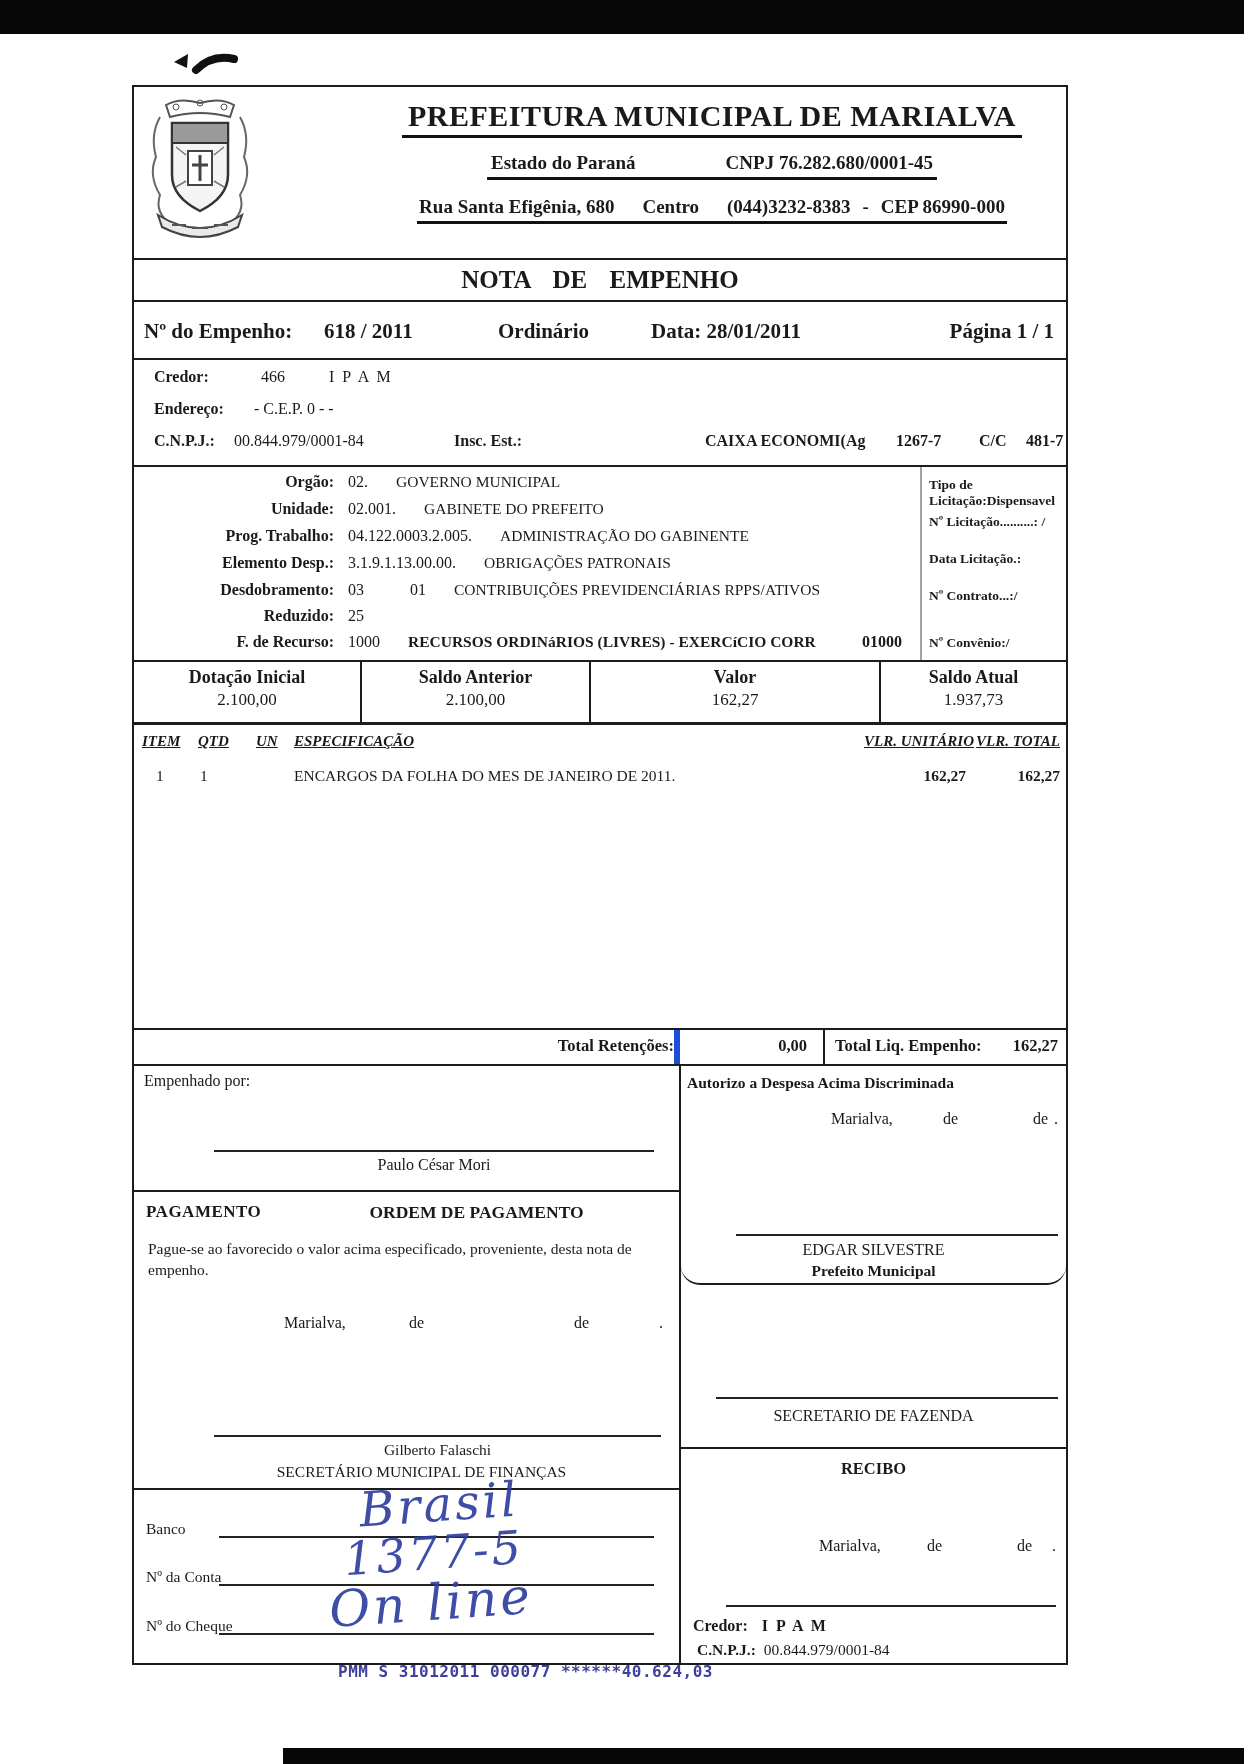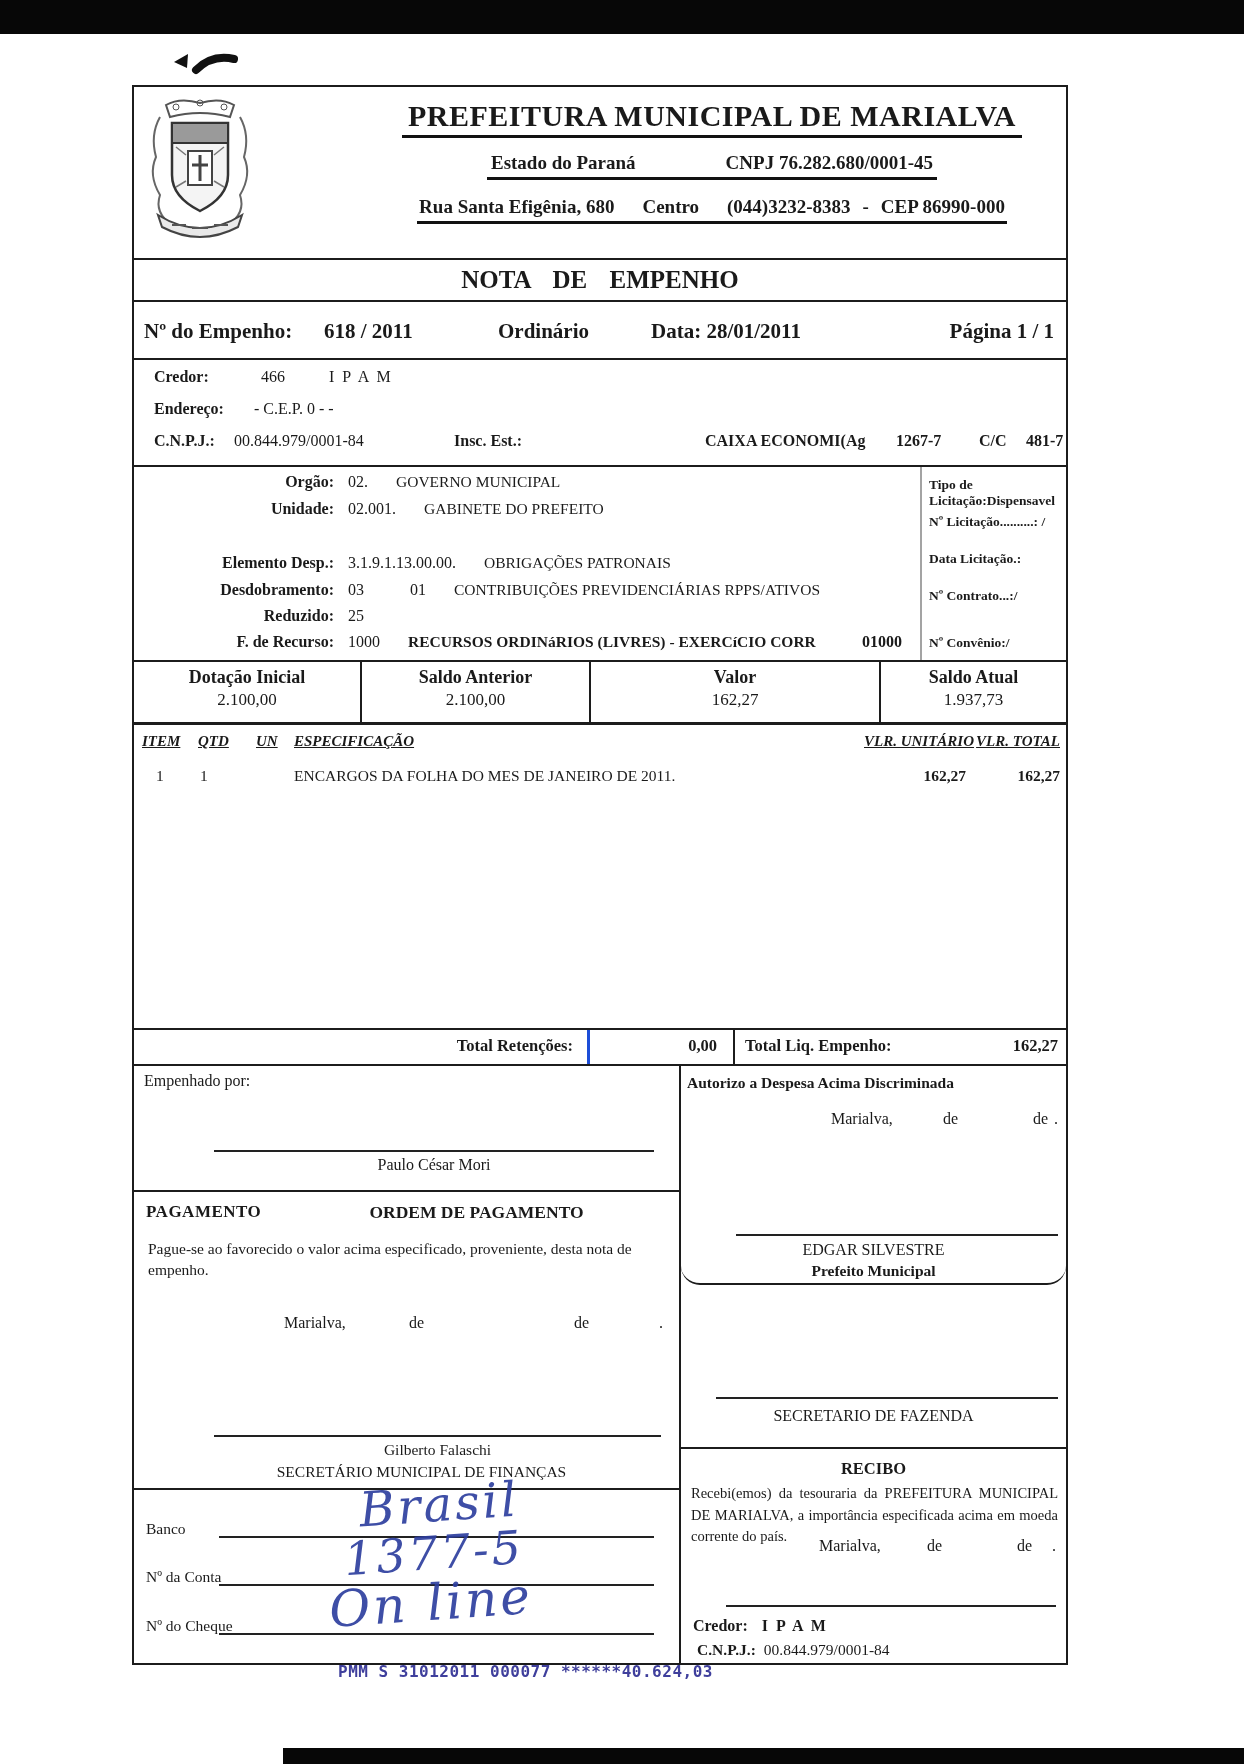--- a/index.html
+++ b/index.html
@@ -74,21 +74,21 @@
   .ih-item{left:8px;} .ih-qtd{left:64px;} .ih-un{left:122px;} .ih-esp{left:160px;}
   .ih-unit{left:730px;} .ih-tot{right:6px;}
   .itrow span{position:absolute;top:42px;font-size:15.5px;}
   .ir-item{left:22px;} .ir-qtd{left:66px;} .ir-un{left:124px;}
   .ir-esp{left:160px;}
   .ir-unit{right:100px;font-weight:bold;} .ir-tot{right:6px;font-weight:bold;}
 
   
   .totais{top:943px;height:34px;border-bottom:2px solid #1c1c1c;display:flex;font-size:16.5px;}
   .tc{height:34px;line-height:32px;}
-  .tc1{width:456px;border-right:3px solid #1d4ed8;text-align:right;padding-right:14px;font-weight:bold;box-sizing:border-box;}
+  .tc1{width:546px;border-right:6px solid #1d4ed8;text-align:right;font-weight:bold;box-sizing:border-box;}
   .tc2{width:145px;border-right:2px solid #1c1c1c;text-align:right;padding-right:16px;font-weight:bold;box-sizing:border-box;}
   .tc3{flex:1;position:relative;}
   .tc3 .tl{position:absolute;left:10px;font-weight:bold;}
   .tc3 .tv{position:absolute;right:8px;font-weight:bold;}
 
   
   .lower{top:979px;height:597px;}
   .lcol{position:absolute;left:0;top:0;width:545px;height:597px;}
   .rcol{position:absolute;left:545px;top:0;width:385px;height:597px;border-left:2px solid #1c1c1c;}
   .box{position:absolute;left:0;width:100%;}
@@ -225,20 +225,23 @@
     </div>
 
     <div class="sec orgao">
       <div class="crows">
         <div class="crow" style="top:6px">
           <span class="clabel">Orgão:</span><span class="ccode">02.</span><span class="cdesc">GOVERNO MUNICIPAL</span>
         </div>
         <div class="crow" style="top:33px">
           <span class="clabel">Unidade:</span><span class="ccode">02.001.</span><span class="cdesc">GABINETE DO PREFEITO</span>
         </div>
+        <div class="crow" style="top:60px">
+          <span class="clabel">Prog. Trabalho:</span><span class="ccode">04.122.0003.2.005.</span><span class="cdesc">ADMINISTRAÇÃO DO GABINENTE</span>
+        </div>
         <div class="crow" style="top:87px">
           <span class="clabel">Elemento Desp.:</span><span class="ccode">3.1.9.1.13.00.00.</span><span class="cdesc">OBRIGAÇÕES PATRONAIS</span>
         </div>
         <div class="crow" style="top:114px">
           <span class="clabel">Desdobramento:</span><span class="ccode">03</span><span class="ccode2">01</span><span class="cdesc">CONTRIBUIÇÕES PREVIDENCIÁRIAS RPPS/ATIVOS</span>
         </div>
         <div class="crow" style="top:140px">
           <span class="clabel">Reduzido:</span><span class="ccode">25</span>
         </div>
         <div class="crow" style="top:166px">
@@ -358,21 +361,20 @@
           <div class="nm2 center">Prefeito Municipal</div>
         </div>
 
         <div class="box rb2">
           <div class="sigline"></div>
           <div class="nm1 center">SECRETARIO DE FAZENDA</div>
         </div>
 
         <div class="box rb3">
           <div class="r-tit center">RECIBO</div>
-          <div class="r-txt">Recebi(emos) da tesouraria da PREFEITURA MUNICIPAL DE MARIALVA, a importância especificada acima em moeda corrente do país.</div>
           <div class="dl">
             <span class="d-cid">Marialva,</span>
             <span class="d-de1">de</span>
             <span class="d-de2">de</span>
             <span class="d-pt">.</span>
           </div>
           <div class="sigline"></div>
           <div class="r-cred">
             <span class="lab">Credor:</span><span class="v">I P A M</span>
           </div>

